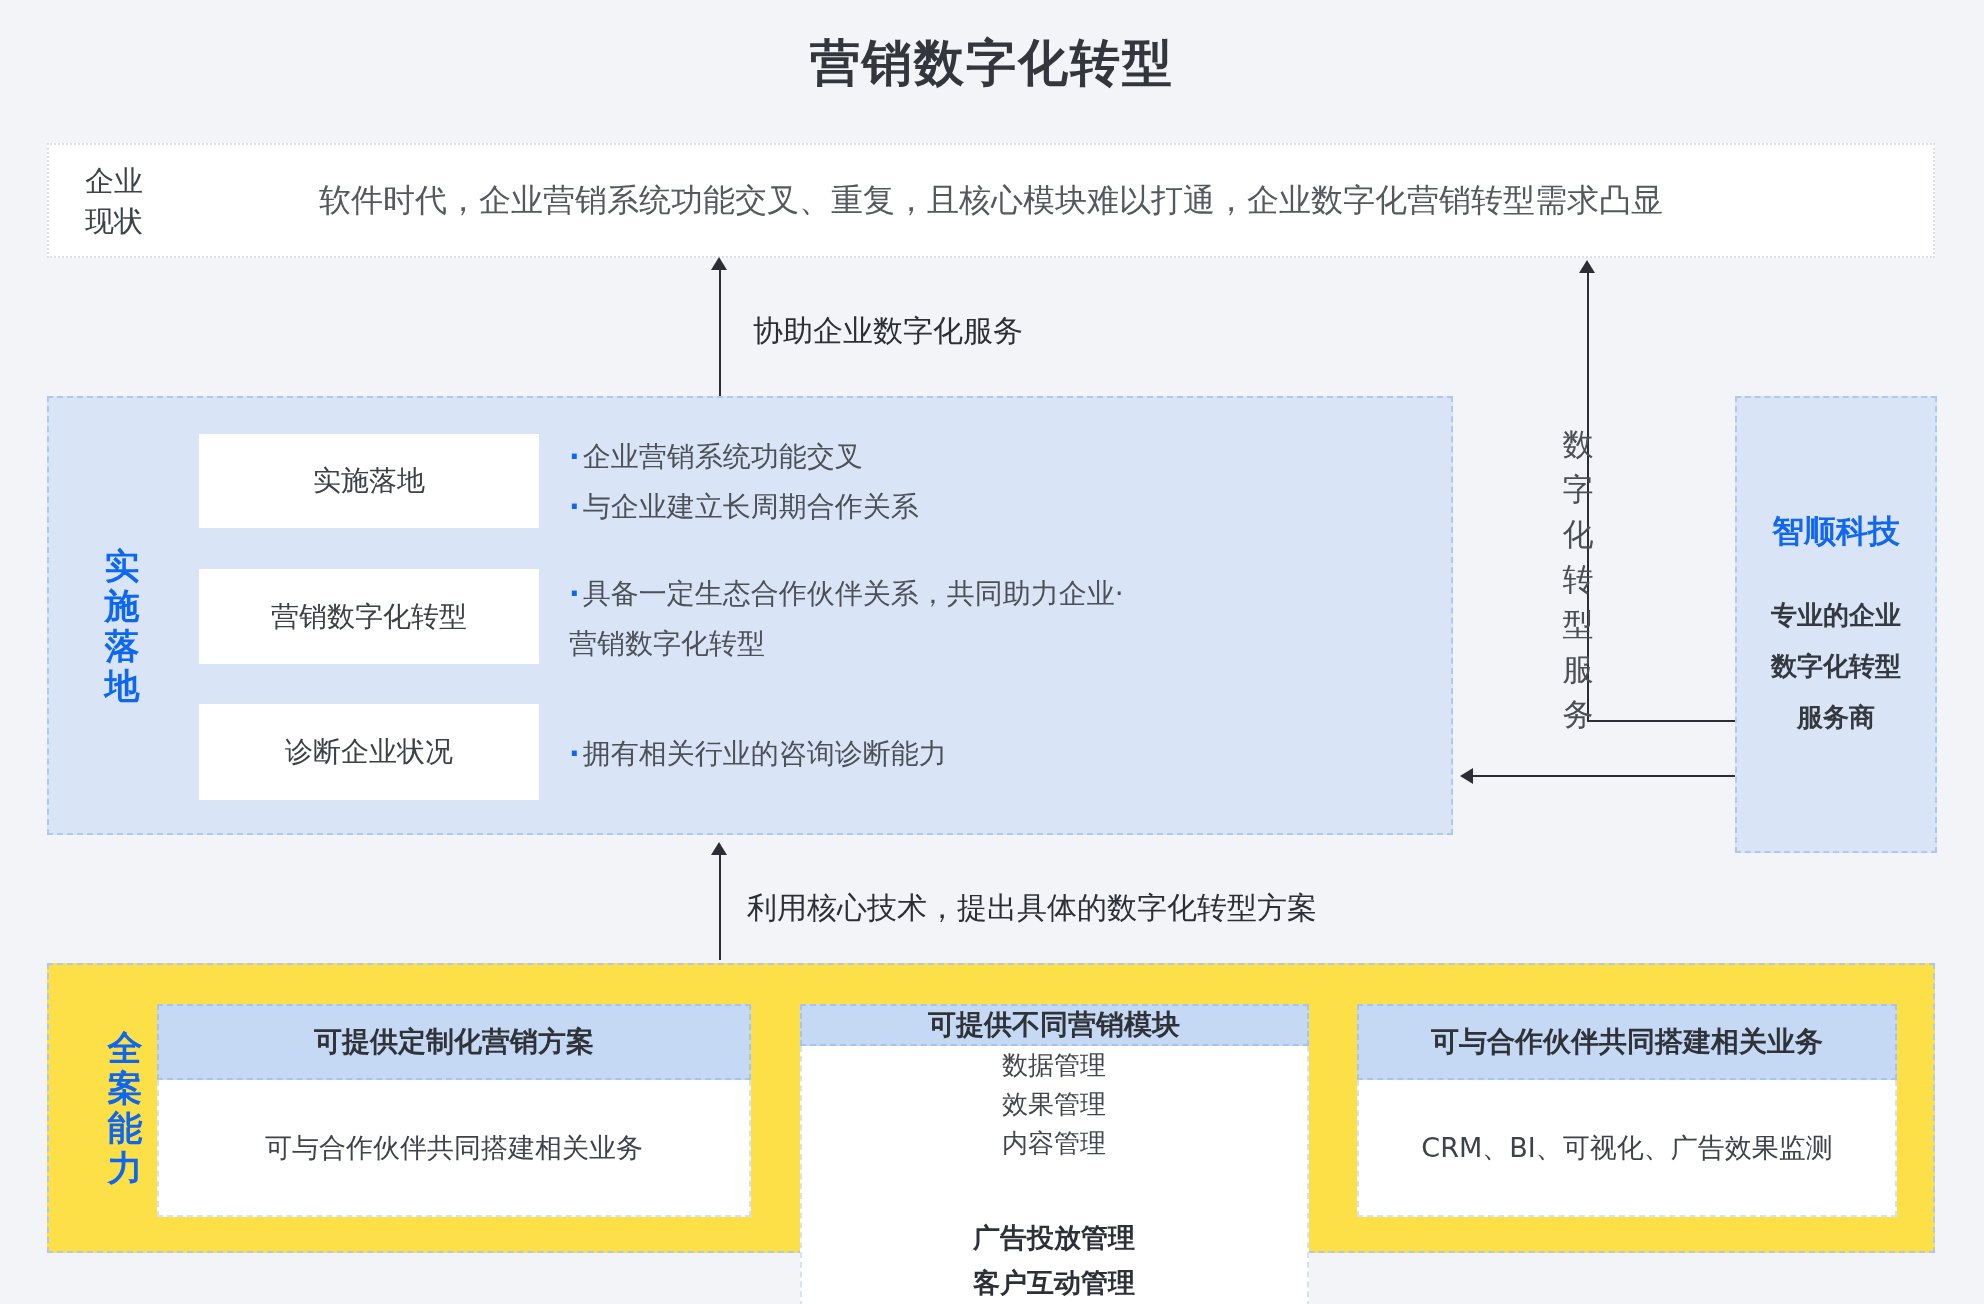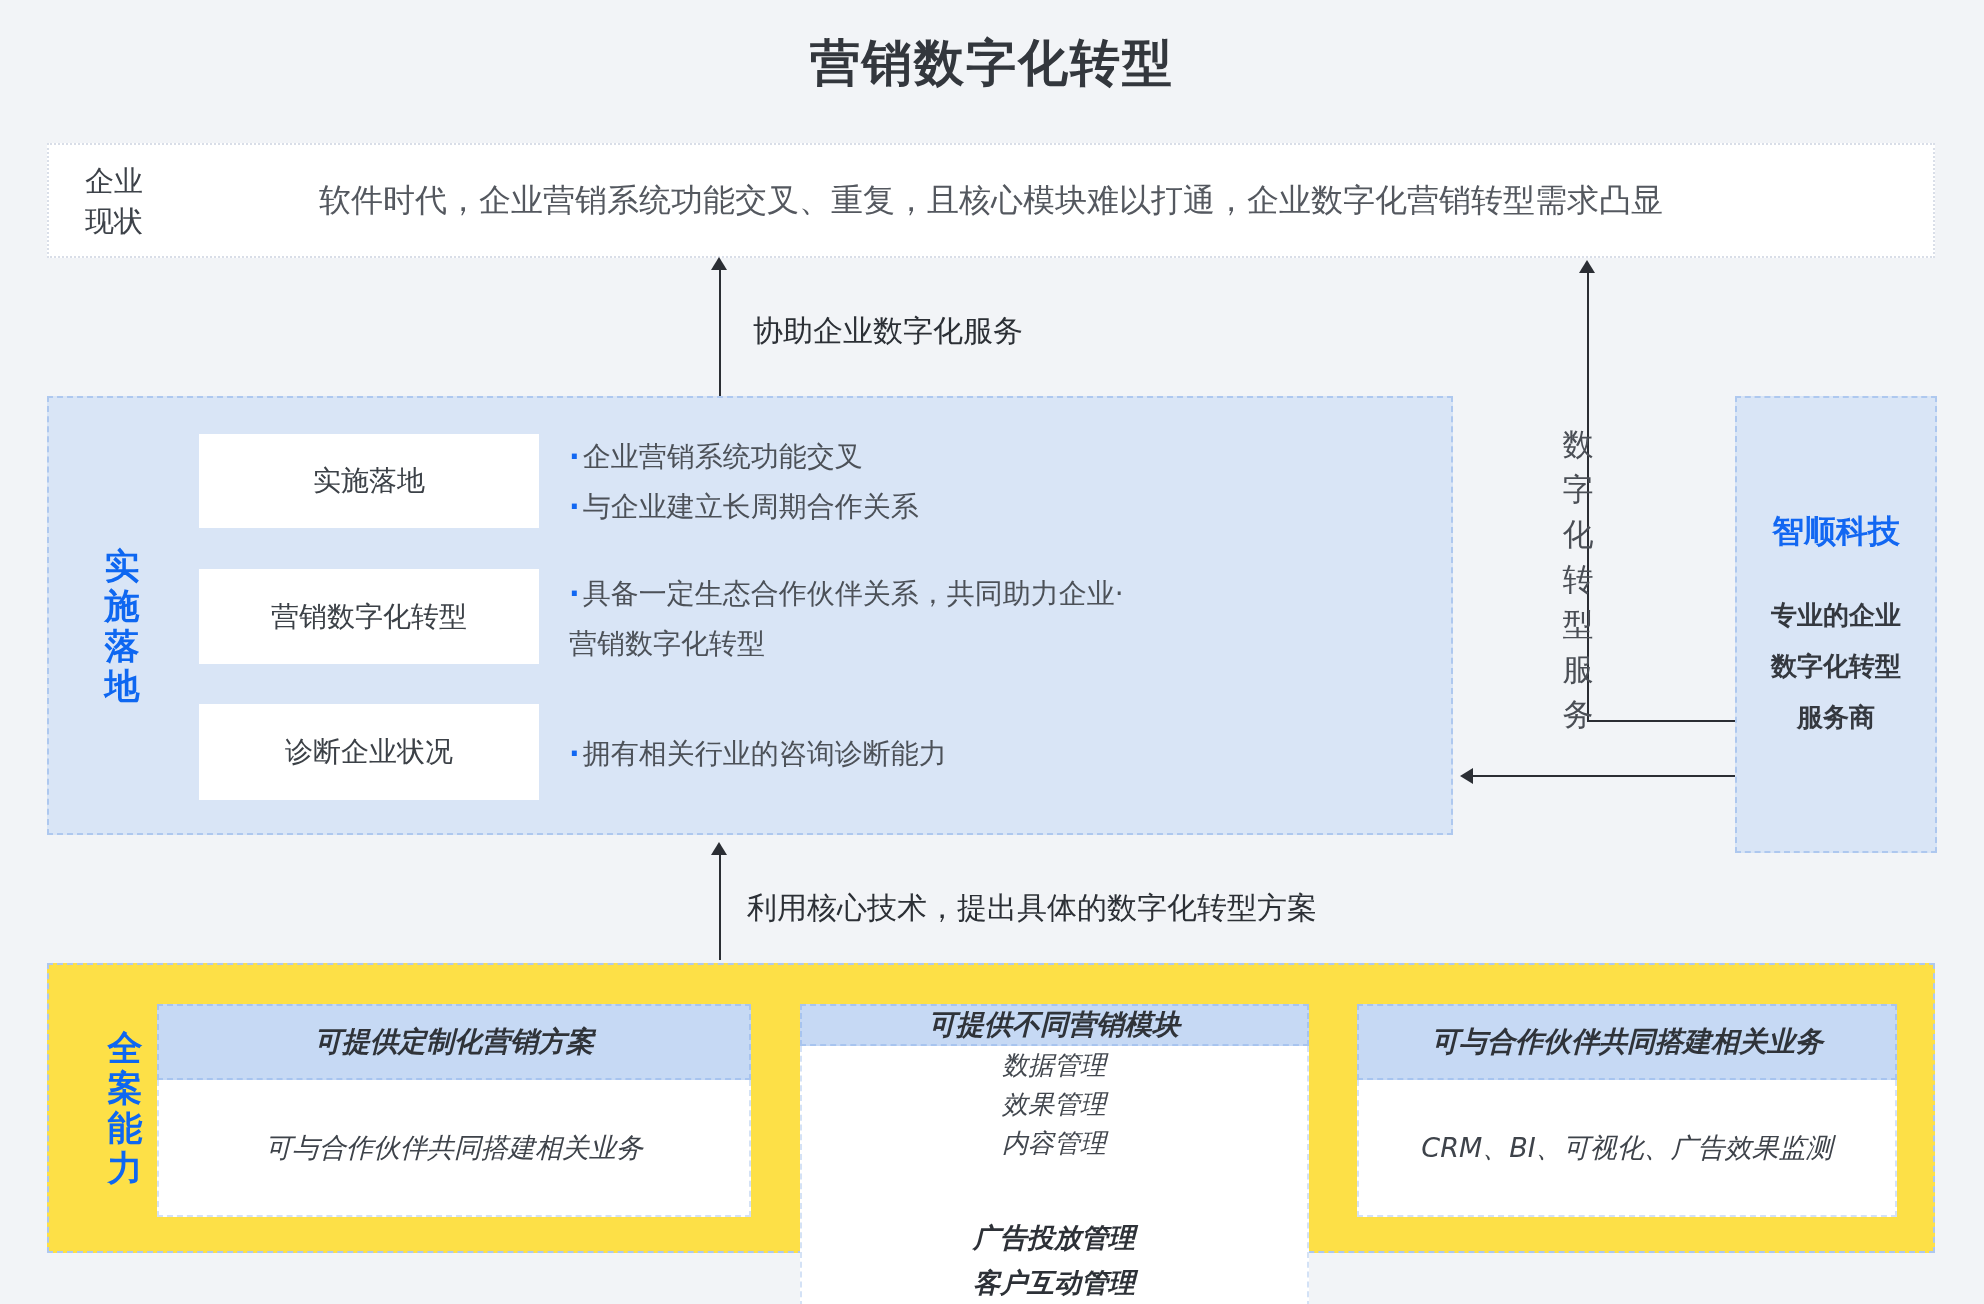--- a/index.html
+++ b/index.html
@@ -65,21 +65,21 @@
   .vl1{left:1559px;top:374px;margin-top:48px;}
 
   
   .la{left:1473px;top:775px;width:262px;}   .lah{left:1460px;top:768px;}
 
   
   .bottom-box{left:47px;top:963px;width:1888px;height:290px;background:#fde047;
               border:2px dashed #aec8ef;}
   .sl-bot{left:56px;top:63px;}
   .cards{left:108px;top:39px;width:1740px;height:213px;display:flex;
-         justify-content:space-between;font-style:italic;}
+         justify-content:space-between;}
   .card{display:flex;flex-direction:column;box-sizing:border-box;}
   .c1{width:594px;} .c2{width:509px;} .c3{width:540px;}
   .card-header{height:76px;background:#c6d9f4;border:2px dashed #a7c4ef;
                display:flex;align-items:center;justify-content:center;
                font-size:28px;font-weight:600;color:#2f3339;box-sizing:border-box;}
   .card-body{flex:1;background:#ffffff;border:2px dashed #d4e2f6;border-top:none;
              display:flex;align-items:center;justify-content:center;
              font-size:27px;color:#3e434a;box-sizing:border-box;}
   .cb2{gap:52px;flex-direction:column;}
   .mod-col1{font-size:26px;line-height:39px;color:#42474e;text-align:center;}

